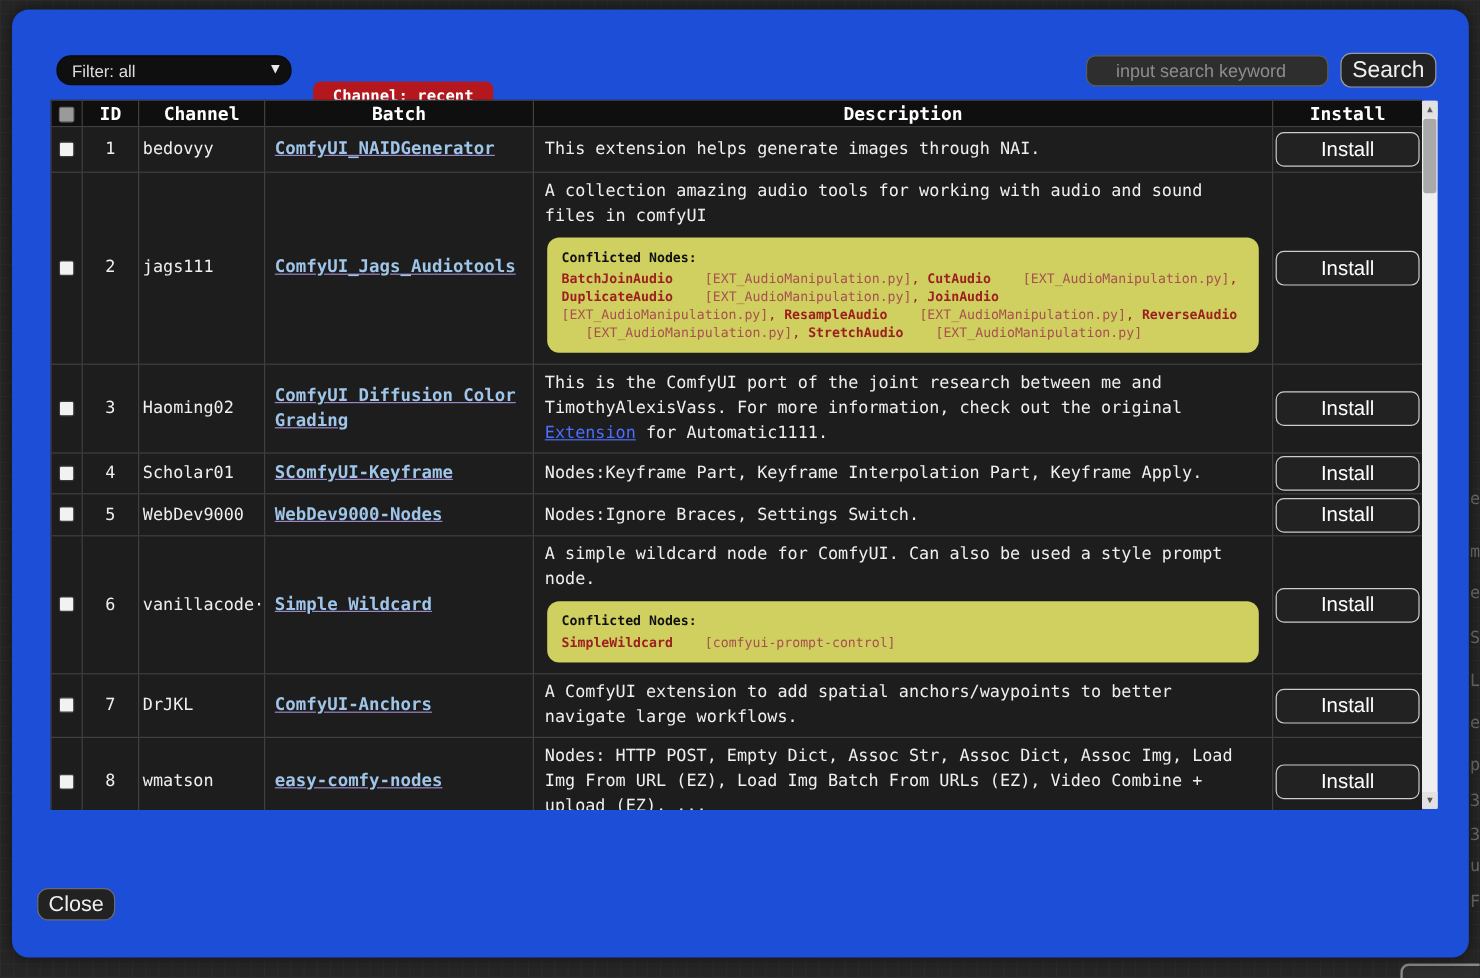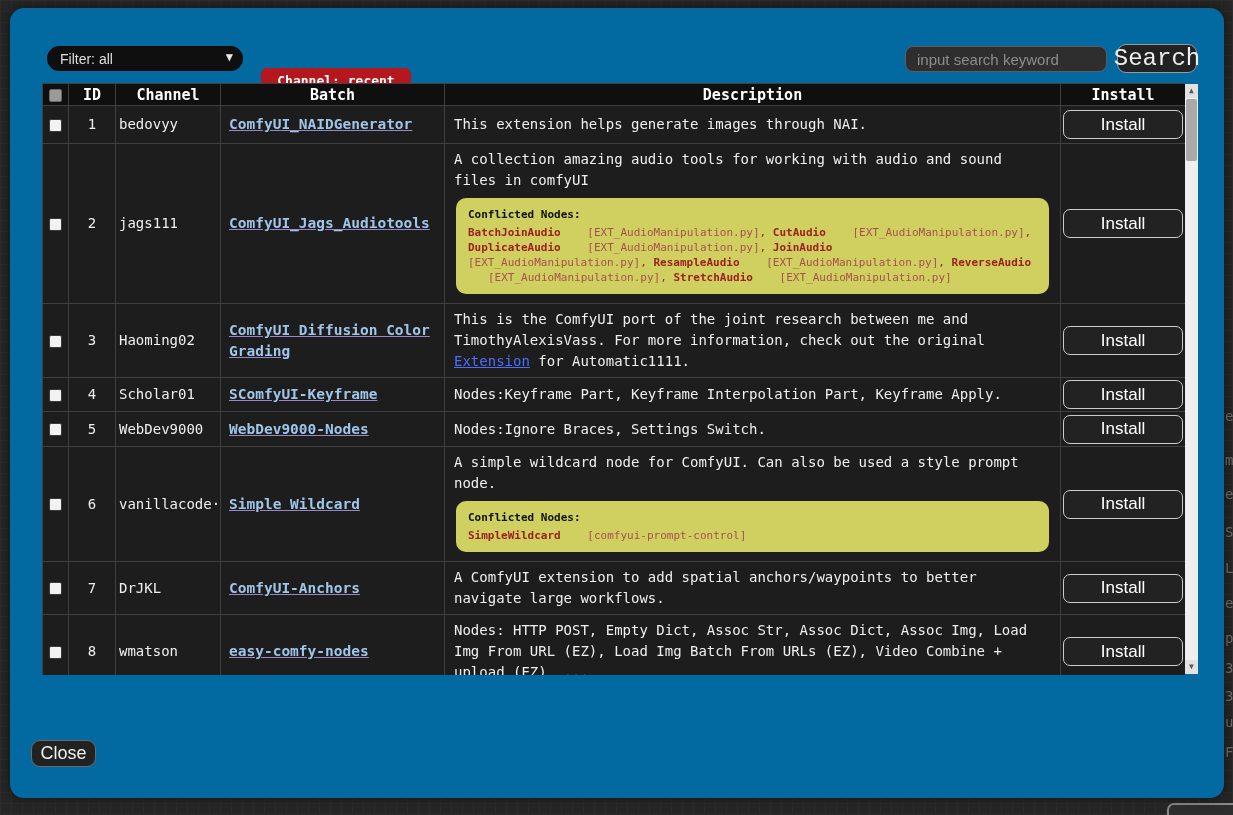--- a/index.html
+++ b/index.html
@@ -21,21 +21,21 @@
     font:14px "DejaVu Sans Mono", monospace; z-index:0;
   }
   .bg-partial-button {
     position:absolute; left:1167px; top:803px; width:80px; height:26px;
     background:#2e2e2e; border:2px solid #8a8a8a; border-radius:7px; z-index:0;
   }
 
   
   .modal {
     position:absolute; left:10px; top:8px; width:1214px; height:790px;
-    background:#0369a1; border-radius:14px; z-index:1;
+    background:#1d4ed8; border-radius:14px; z-index:1;
     box-shadow:0 0 12px rgba(0,0,0,.55);
   }
 
   
   .select-wrap { position:absolute; left:37px; top:38px; width:196px; height:25px; }
   .select-wrap select {
     width:100%; height:100%; appearance:none; -webkit-appearance:none;
     background:#0f0f0f; color:#dedede; border:1px solid #0a0a0a;
     border-radius:12px; padding:0 26px 0 12px;
     font:14px "Liberation Sans", sans-serif;
@@ -46,29 +46,29 @@
   }
   .channel-badge {
     position:absolute; left:251px; top:38px; width:150px; height:24px;
     background:#b4181e; color:#ffffff; border-radius:6px;
     font:bold 13px "DejaVu Sans Mono", monospace;
     display:flex; align-items:center; justify-content:center;margin-top:22px;
   }
   .search-input {
     position:absolute; left:895px; top:38px; width:202px; height:26px;
     background:#2e2e2e; border:1px solid #5c5c5c; border-radius:8px;
-    color:#dddddd; padding:0 11px; font:15px "Liberation Sans", sans-serif;
+    color:#dddddd; padding:0 24px; font:15px "Liberation Sans", sans-serif;
   }
   .search-input::placeholder { color:#8d8d8d; }
   .btn {
     background:#222222; color:#efefef; border:1px solid #9a9a9a;
     border-radius:9px; font:18px "Liberation Sans", sans-serif;
     display:flex; align-items:center; justify-content:center; cursor:pointer;
   }
-  .search-btn { position:absolute; left:1107px; top:36px; width:80px; height:29px; font-size:24px;font-family:Liberation Mono, monospace; }
+  .search-btn { position:absolute; left:1107px; top:36px; width:80px; height:29px; font-size:19px; }
   .close-btn  { position:absolute; left:21px;  top:732px; width:65px; height:27px; border-color:#6a6a6a; }
 
   
   .table-viewport {
     position:absolute; left:32px; top:75px; width:1143px; height:592px;
     overflow:hidden;
   }
   table { border-collapse:collapse; table-layout:fixed; width:1143px; background:#1d1d1d; }
   col.c-check {width:26px;} col.c-id {width:47px;} col.c-author {width:105px;}
   col.c-name {width:224px;} col.c-desc {width:616px;} col.c-install {width:125px;}

